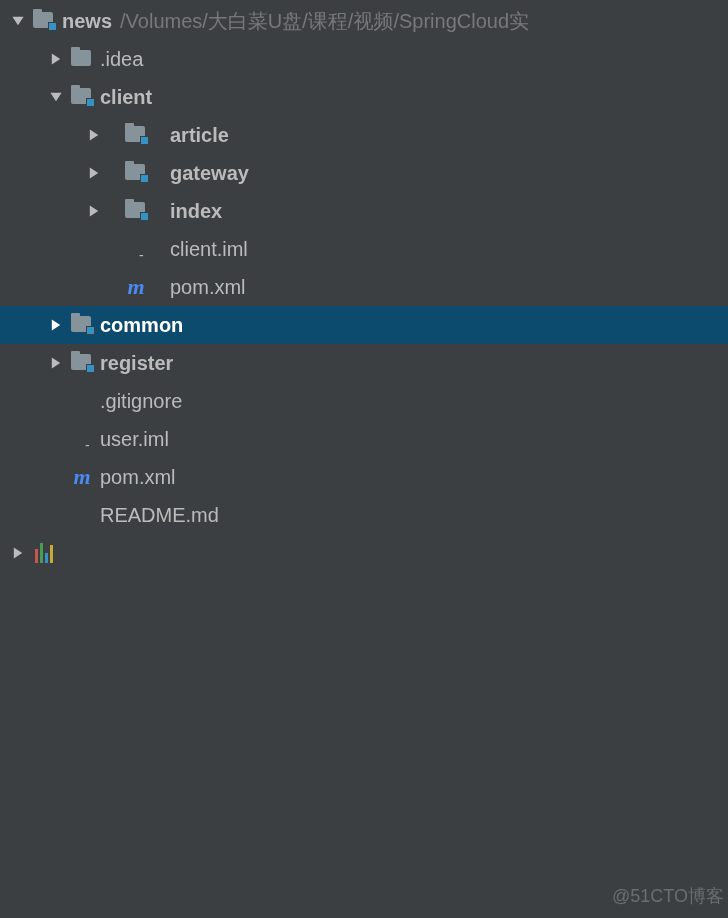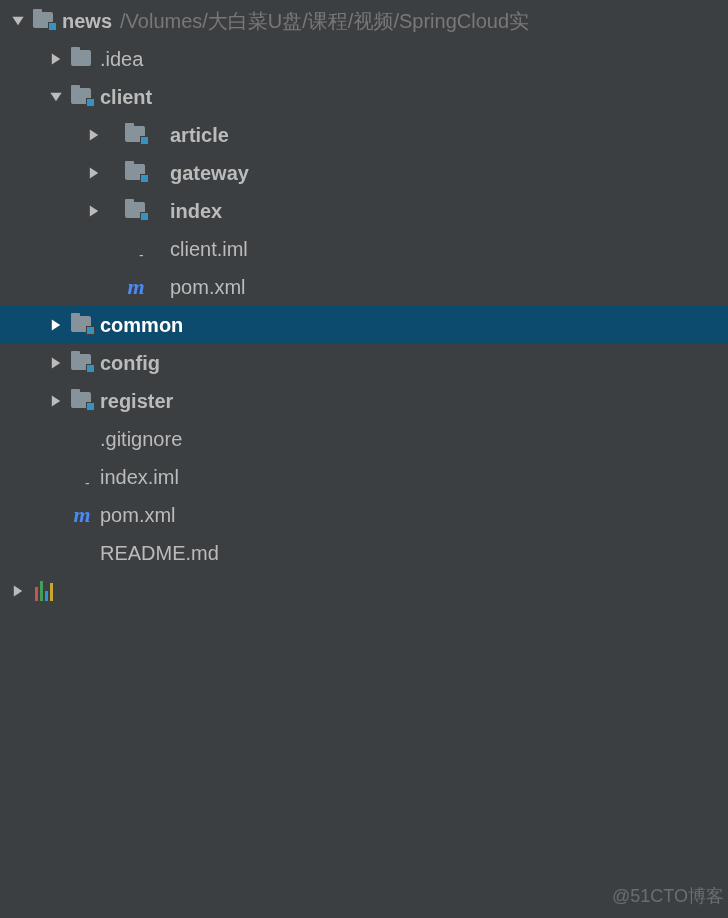--- a/index.html
+++ b/index.html
@@ -297,35 +297,20 @@
     <span class="icon">
       <span class="folder-icon">
           <span class="tab"></span>
           <span class="body"></span>
           <span class="mark"></span>
         </span>
     </span>
     <span class="label bold">common</span>
   </div>
 
-  <div class="row indent-1">
-    <span class="arrow">
-      <svg viewBox="0 0 10 10">
-          <polygon points="2,1 8,5 2,9" fill="#bbbbbb"></polygon>
-        </svg>
-    </span>
-    <span class="icon">
-      <span class="folder-icon">
-          <span class="tab"></span>
-          <span class="body"></span>
-          <span class="mark"></span>
-        </span>
-    </span>
-    <span class="label bold">config</span>
-  </div>
 
 
   <div class="row indent-1">
     <span class="arrow">
       <svg viewBox="0 0 10 10">
           <polygon points="2,1 8,5 2,9" fill="#bbbbbb"></polygon>
         </svg>
     </span>
     <span class="icon">
       <span class="folder-icon">
@@ -343,21 +328,21 @@
       <span class="file-icon"><span class="page"></span><span class="lines"></span></span>
     </span>
     <span class="label">.gitignore</span>
   </div>
 
   <div class="row indent-1">
     <span class="arrow-placeholder"></span>
     <span class="icon">
       <span class="file-icon"><span class="page"></span><span class="lines"></span><span class="badge"></span></span>
     </span>
-    <span class="label">index.iml</span>
+    <span class="label">user.iml</span>
   </div>
 
   <div class="row indent-1">
     <span class="arrow-placeholder"></span>
     <span class="icon">
       <span class="maven-icon">m</span>
     </span>
     <span class="label">pom.xml</span>
   </div>
 

